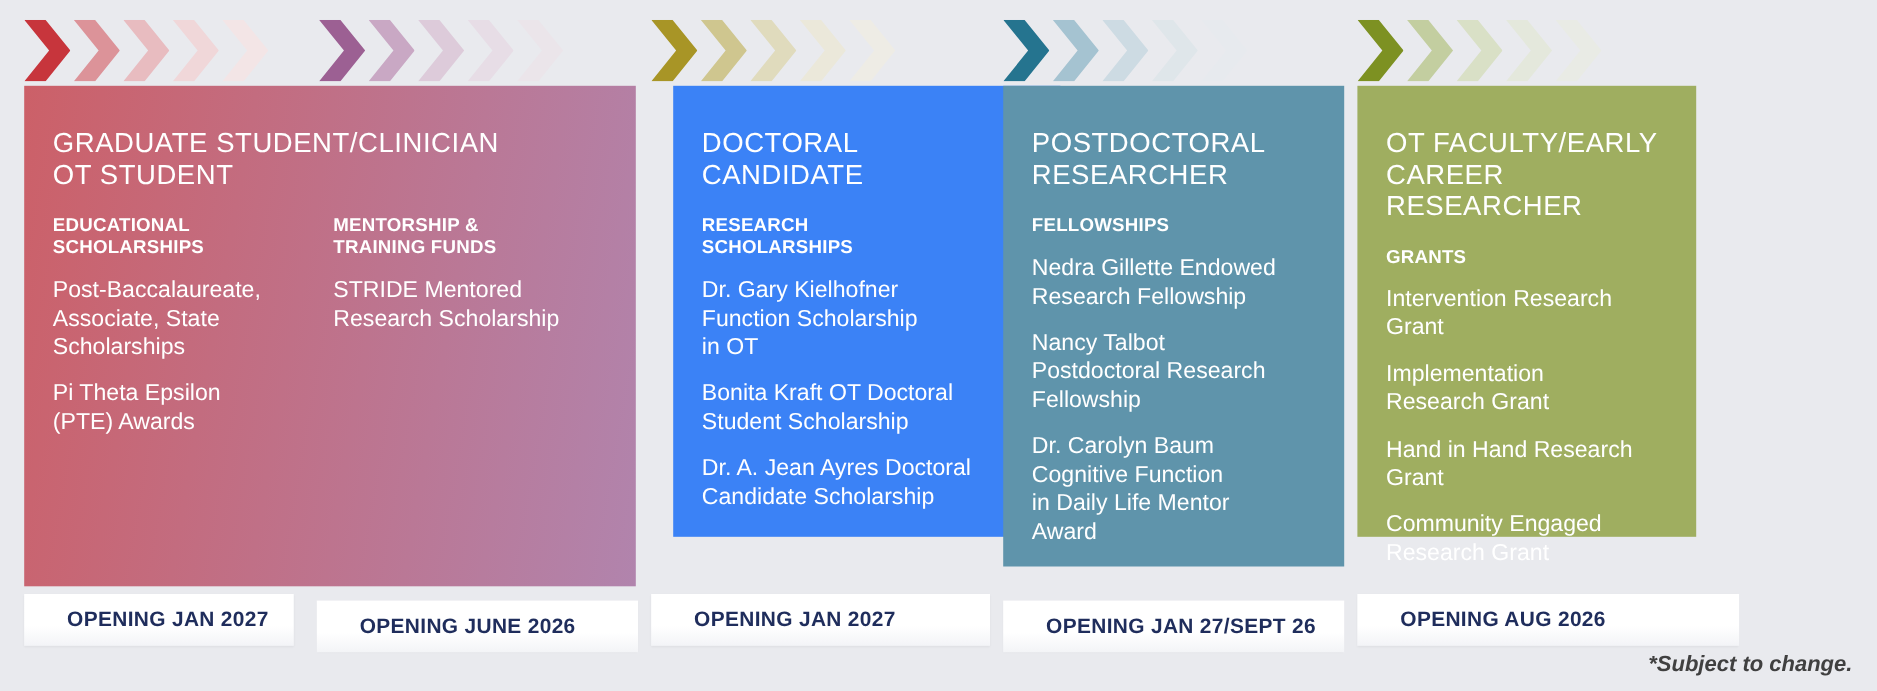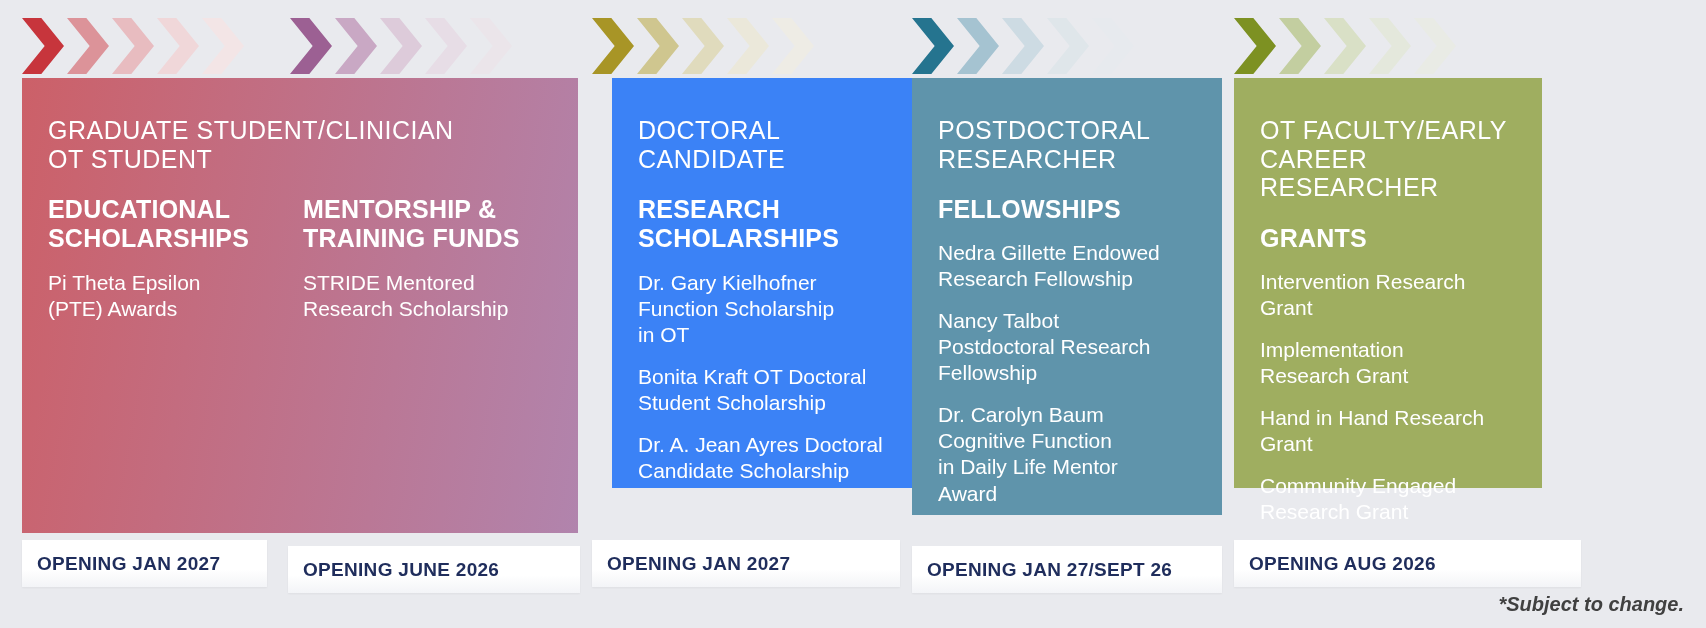--- a/index.html
+++ b/index.html
@@ -20,37 +20,37 @@
 
   
   .panel { position:absolute; top:78px; color:#fff; }
   .panel-inner { padding:38px 26px 0 26px; height:100%; }
 
   .cat-title {
     font-size:25px; line-height:1.14; font-weight:400;
     letter-spacing:0.5px; white-space:pre-line;
   }
   .sec-title {
-    font-size:25px; line-height:1.17; font-weight:700;
+    font-size:17px; line-height:1.17; font-weight:700;
     margin-top:22px; white-space:pre-line; letter-spacing:0.2px;
   }
   .item {
     font-size:21px; line-height:1.24; font-weight:400;
     margin-top:16px; white-space:pre-line;
   }
   .col-split { display:flex; gap:0; height:100%; }
   .subcol { flex:0 0 255px; }
   .subcol.second { }
 
   
   .chip {
     position:absolute;
     background:linear-gradient(to bottom,#ffffff 0%,#ffffff 62%,#f3f4f7 100%);
     display:flex; align-items:center;
-    padding-left:15px;
+    padding-left:39px;
     color:#1f2d5c;
     font-weight:700;
     font-size:19px;
     letter-spacing:0.3px;
     box-shadow:0 1px 2px rgba(0,0,0,.05);
   }
 
   .footnote {
     position:absolute; right:22px; bottom:12px;
     color:#1f2d5c; font-style:italic; font-weight:600; font-size:20px;
@@ -96,20 +96,23 @@
 </div>
 
 <div class="panel" style="left: 22px; width: 556px; height: 455px; background: linear-gradient(100deg, rgb(204, 96, 104) 0%, rgb(177, 132, 173) 100%);">
   <div class="panel-inner">
     <div class="cat-title">GRADUATE STUDENT/CLINICIAN
 OT STUDENT</div>
     <div class="col-split">
       <div class="subcol">
         <div class="sec-title">EDUCATIONAL
 SCHOLARSHIPS</div>
+        <div class="item">Post-Baccalaureate,
+Associate, State
+Scholarships</div>
         <div class="item">Pi Theta Epsilon
 (PTE) Awards</div>
       </div>
       <div class="subcol second">
         <div class="sec-title">MENTORSHIP &amp;
 TRAINING FUNDS</div>
         <div class="item">STRIDE Mentored
 Research Scholarship</div>
       </div>
     </div>

